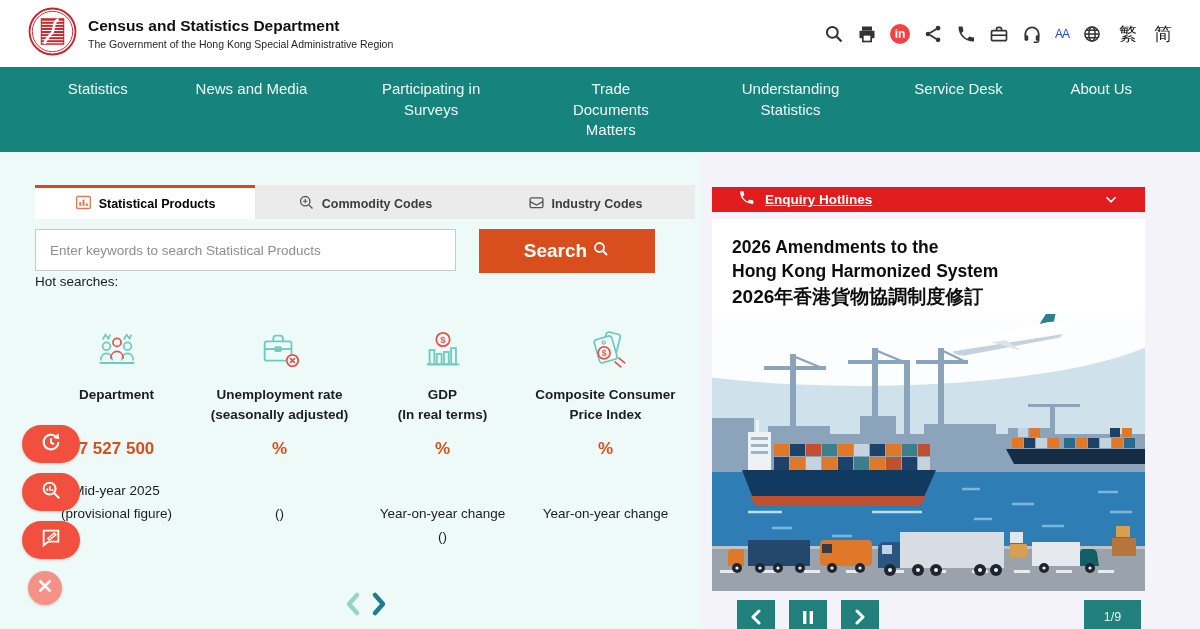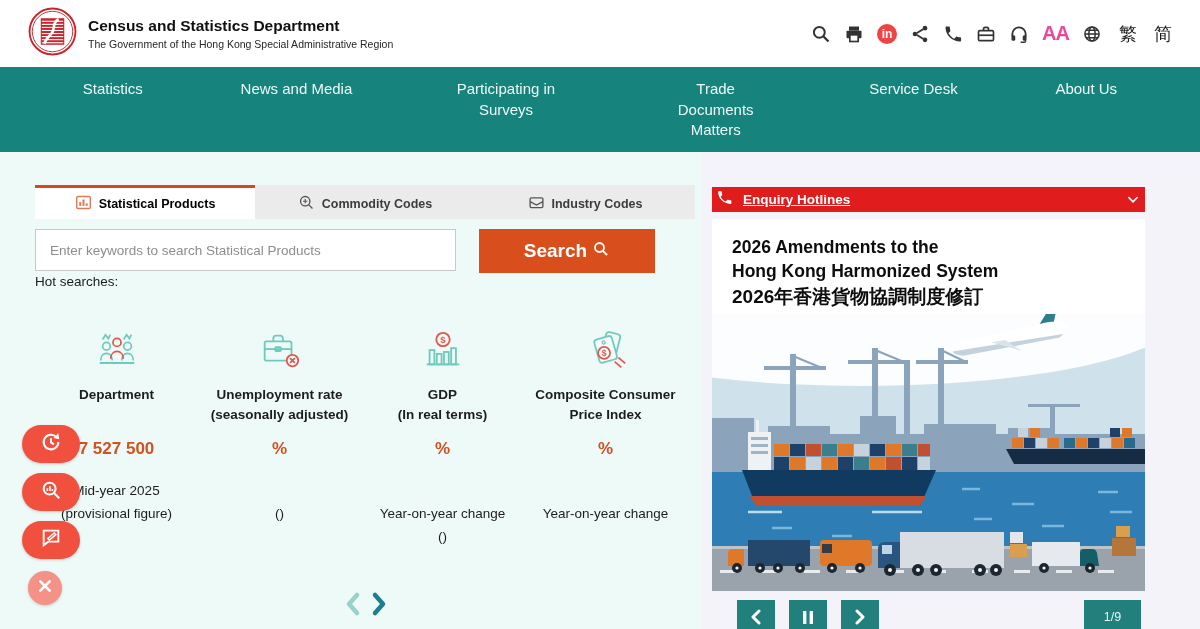--- a/index.html
+++ b/index.html
@@ -10,21 +10,21 @@
   }
 
   
   .header { height:67px; display:flex; align-items:center; justify-content:space-between; padding:0 28px 0 28px; background:#fff; }
   .brand { display:flex; align-items:center; gap:11px; cursor:pointer; }
   .brand-text .t1 { font-size:15.5px; font-weight:bold; color:#101010; }
   .brand-text .t2 { font-size:10.5px; color:#262626; margin-top:3px; }
   .hicons { display:flex; align-items:center; gap:13px; }
   .hicons .ic { width:20px; height:20px; display:flex; align-items:center; justify-content:center; cursor:pointer; }
   .li-badge { width:20px; height:20px; background:#ef4444; color:#fff; font-weight:bold; font-size:12px; display:flex; align-items:center; justify-content:center; border-radius:10px; cursor:pointer; }
-  .aa { font-weight:bold; font-size:20px; color:#ec4899; letter-spacing:-1px; cursor:pointer; }
+  .aa { font-weight:normal; font-size:12px; color:#1d4ed8; letter-spacing:-1px; cursor:pointer; }
   .lang { font-size:18px; color:#1f1f1f; cursor:pointer; margin-left:4px; }
 
   
   .nav { background:#16837d; height:85px; display:flex; justify-content:space-around; padding:0 34px; }
   .nav-item { color:#eefaf8; font-size:15px; text-align:center; max-width:112px; margin-top:12px; line-height:1.38; cursor:pointer; }
 
   
   .main { position:absolute; top:152px; left:0; width:1200px; height:477px;
     background:linear-gradient(90deg,#eefaf7 0%,#eefaf7 58.5%,#f4f3f9 58.5%,#f4f3f9 100%); }
 
@@ -46,21 +46,21 @@
   .card-titles { margin-top:6px; height:52px; font-weight:bold; font-size:13.5px; line-height:1.5; color:#1d1d1d; }
   .card-value { margin-top:2px; height:28px; color:#d2511f; font-weight:bold; font-size:17px; }
   .card-foot { margin-top:16px; font-size:13.5px; color:#1d1d1d; }
   .card-foot div { height:23px; }
 
   .pager-arrows { position:absolute; left:308px; top:406px; display:flex; gap:6px; }
   .pager-arrows .pa { cursor:pointer; }
 
   
   .right-col { position:absolute; left:712px; top:35px; width:433px; }
-  .hotline { height:25px; background:#e11c1c; display:flex; align-items:center; padding:0 4px; gap:10px; cursor:pointer;text-decoration:underline; }
+  .hotline { height:25px; background:#e11c1c; display:flex; align-items:center; padding:0 26px; gap:10px; cursor:pointer;text-decoration:underline; }
   .hotline-label { color:#fff; font-weight:bold; font-size:13.5px; text-decoration:underline; }
   .hotline .chev { margin-left:auto; display:flex; }
 
   .carousel { margin-top:7px; width:433px; height:372px; background:#fff; position:relative; overflow:hidden; cursor:pointer; }
   .car-titles { padding:16px 0 0 20px; position:relative; z-index:2; }
   .car-t-en { font-size:17.5px; font-weight:bold; color:#0d0d0d; line-height:24px; }
   .car-t-zh { font-size:19px; font-weight:bold; color:#0d0d0d; line-height:28px; }
   .scene { position:absolute; left:0; bottom:0; z-index:1; }
 
   .controls { position:absolute; top:413px; left:0; width:433px; height:34px; }
@@ -161,20 +161,21 @@
     <span class="lang">繁</span>
     <span class="lang">简</span>
   </div>
 </div>
 
 <div class="nav">
   <div class="nav-item">Statistics</div>
   <div class="nav-item">News and Media</div>
   <div class="nav-item">Participating in Surveys</div>
   <div class="nav-item">Trade Documents Matters</div>
+  <div class="nav-item">Understanding Statistics</div>
   <div class="nav-item">Service Desk</div>
   <div class="nav-item">About Us</div>
 </div>
 
 <div class="main">
 
   <div class="left-col">
     <div class="tabs">
       <div class="tab active">
         <span>

